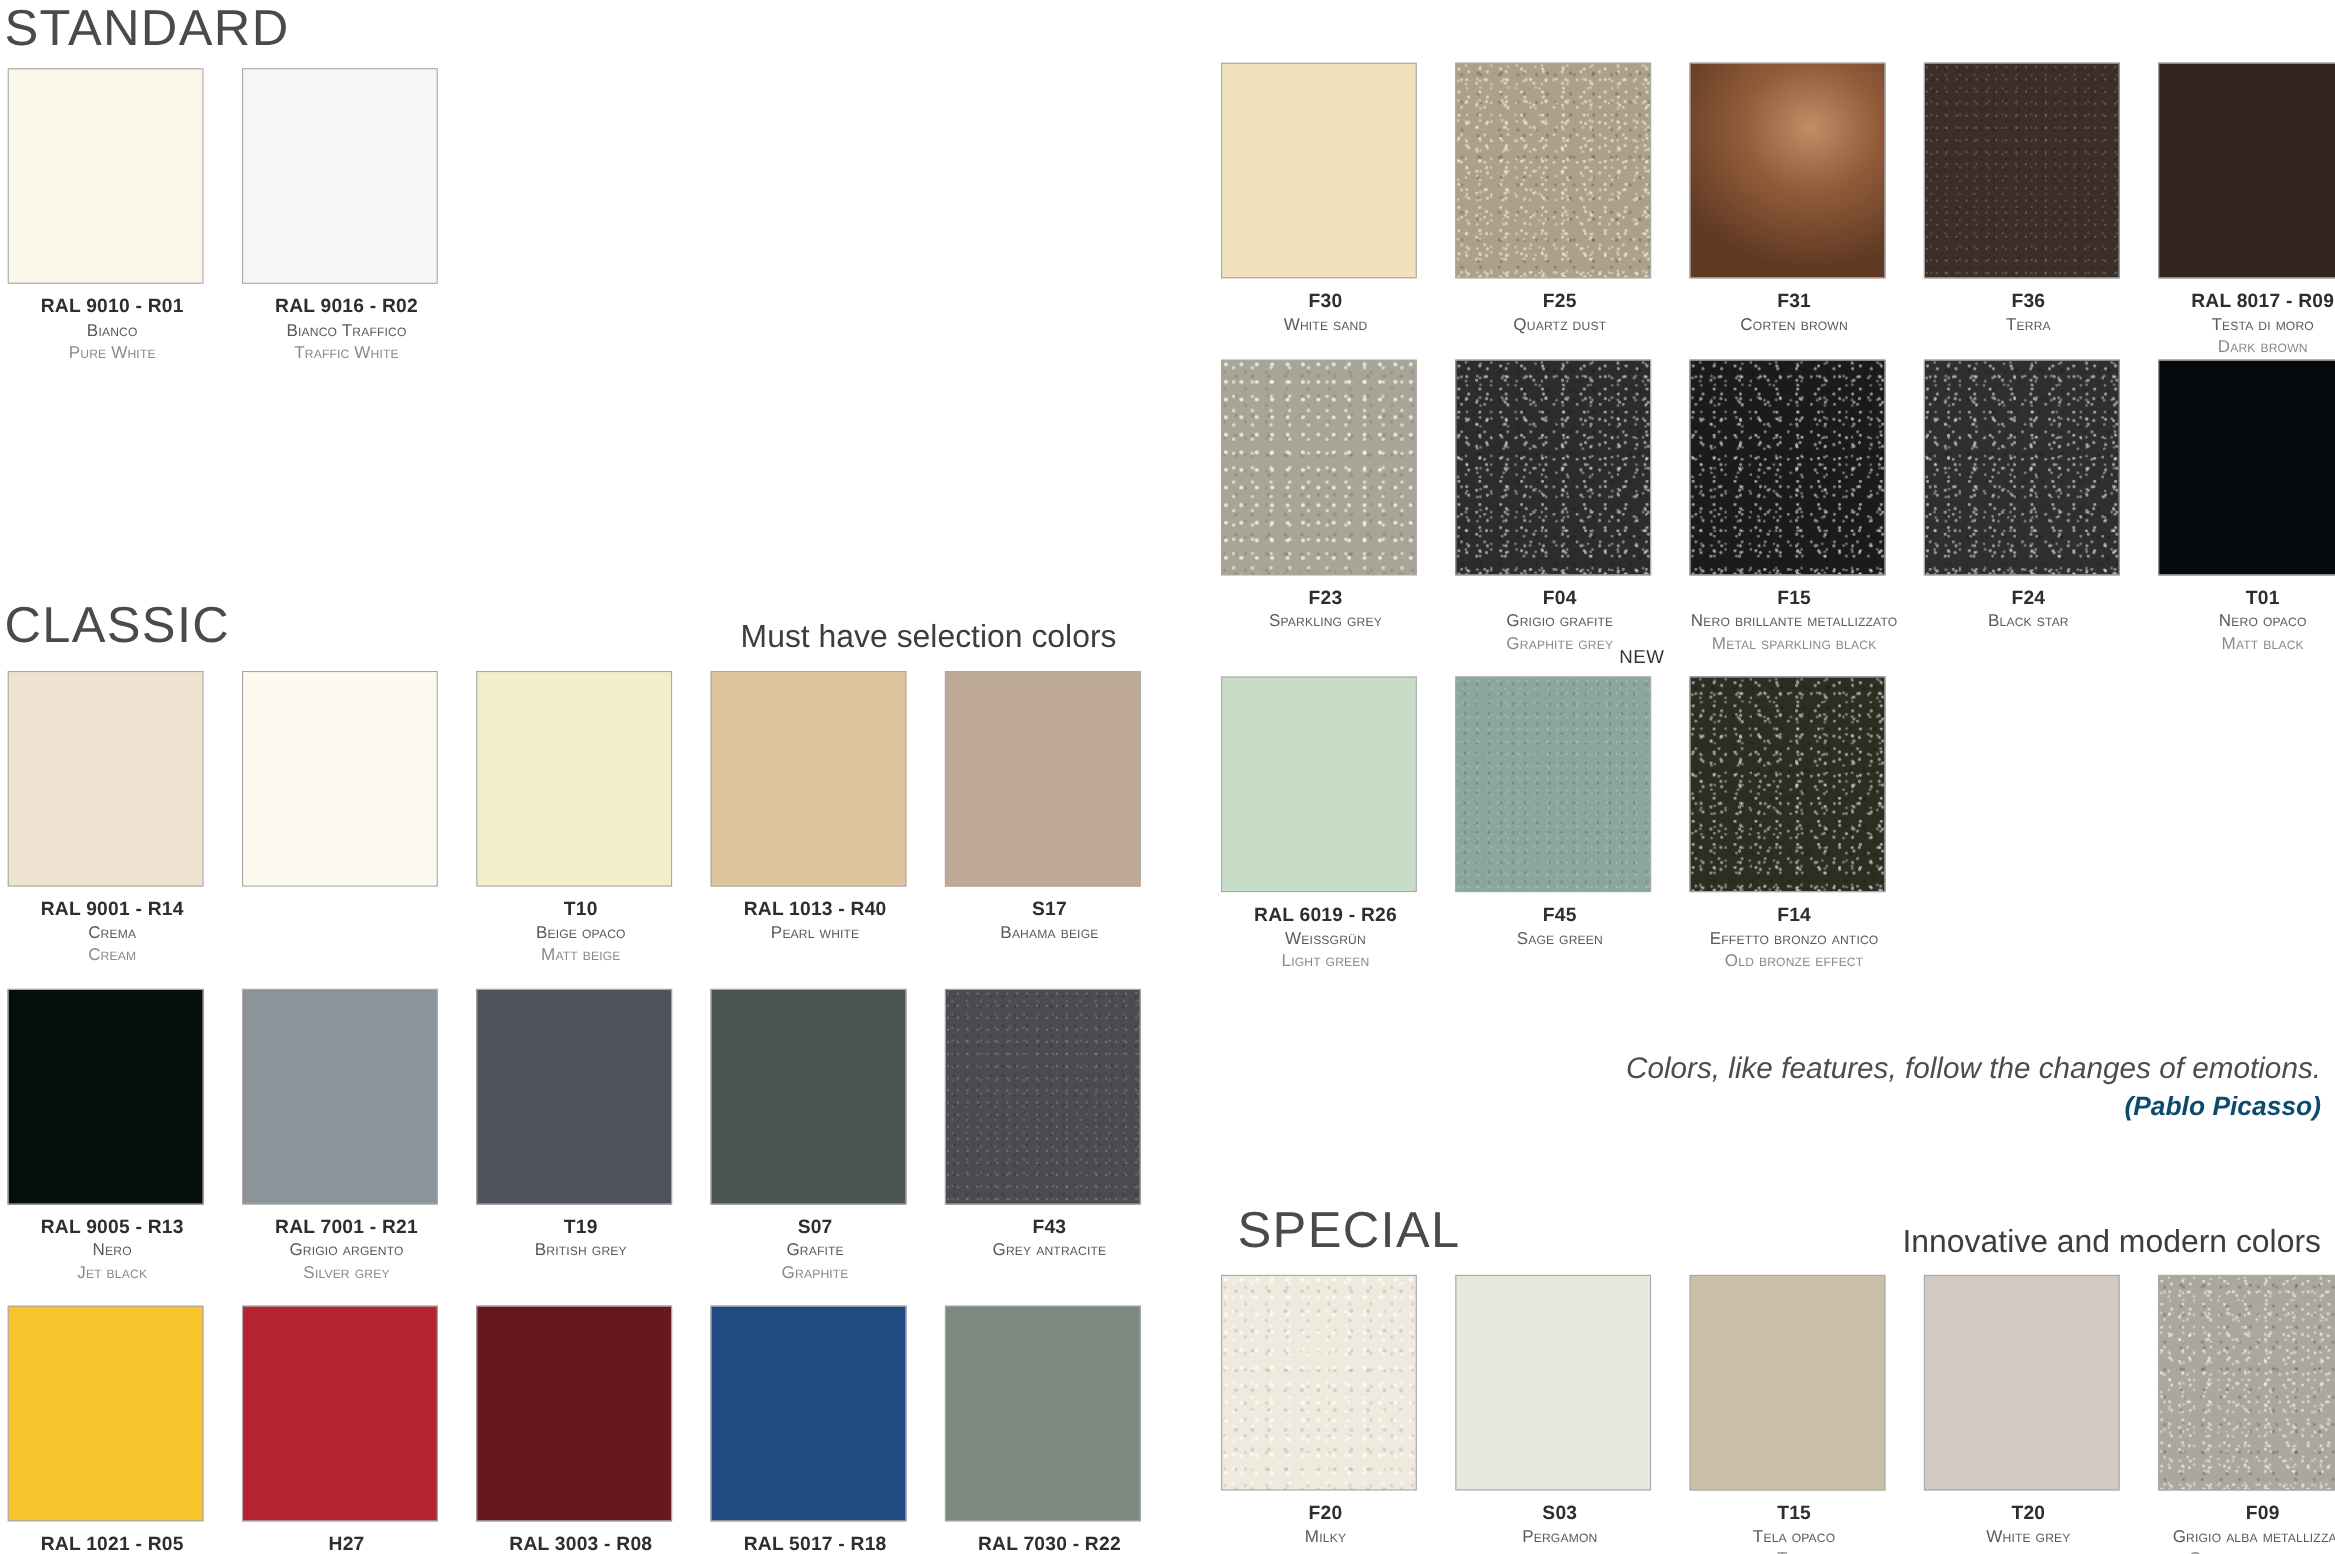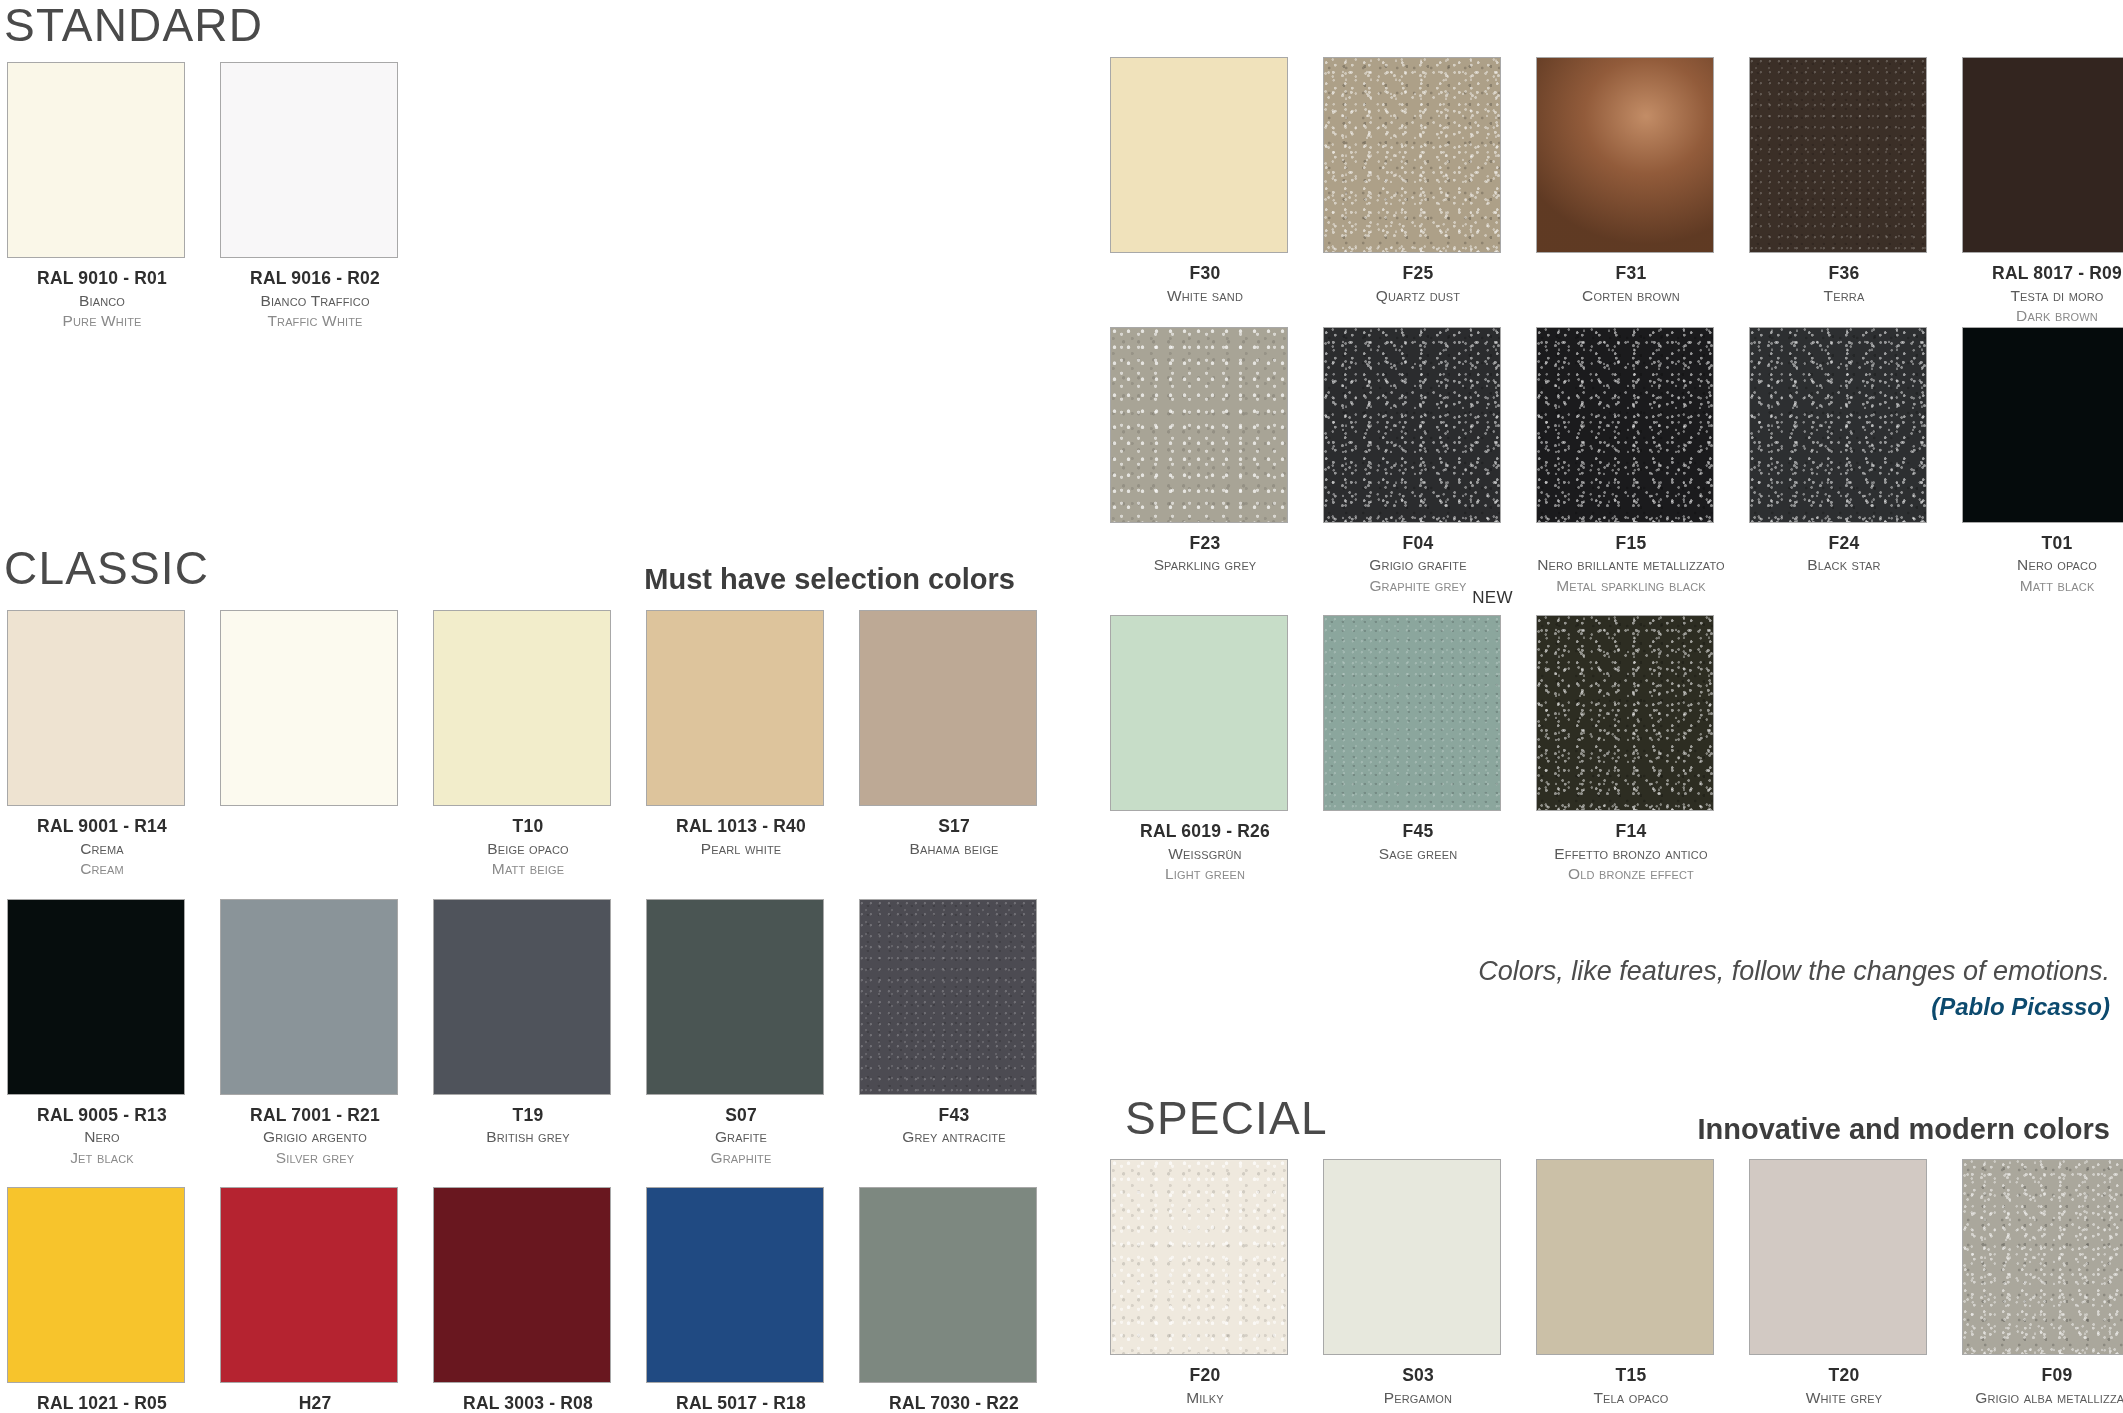--- a/index.html
+++ b/index.html
@@ -20,21 +20,21 @@
     font-size: 46px;
     font-weight: 400;
     letter-spacing: 1.2px;
     color: #4a4a4a;
     line-height: 1;
     white-space: nowrap;
   }
   .section-tag {
     position: absolute;
     font-size: 29px;
-    font-weight: 700;
+    font-weight: 400;
     color: #3d3d3d;
     line-height: 1;
     white-space: nowrap;
     text-align: right;
   }
 
   
   .grid { position: absolute; }
   .row {
     display: flex;

